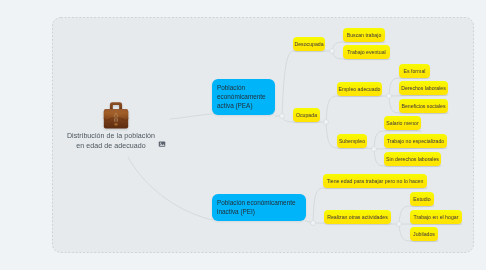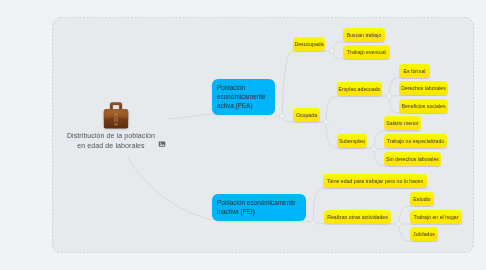--- a/index.html
+++ b/index.html
@@ -104,21 +104,21 @@
       <g fill="#cfb791" opacity="0.42">
         <path d="M32 26c-3.3 3.2-5.5 6.9-5.5 10.2h1.9c0-2.5 1.7-5.5 3.6-7.6 1.9 2.1 3.6 5.1 3.6 7.6h1.9c0-3.3-2.2-7-5.5-10.2z"></path>
         <rect x="27.3" y="37" width="2.3" height="9.5" rx="1"></rect>
         <rect x="30.9" y="35" width="2.3" height="11.5" rx="1"></rect>
         <rect x="34.5" y="37" width="2.3" height="9.5" rx="1"></rect>
       </g>
     </svg>
   </div>
   <div id="root-label">
     <div>Distribución de la población</div>
-    <div>en edad de laborales</div>
+    <div>en edad de adecuado</div>
   </div>
   <div id="root-badge">
     <svg width="8" height="8" viewBox="0 0 16 16" aria-hidden="true">
       <rect x="1.5" y="3" width="13" height="10.5" rx="1.6" fill="#5b636e"></rect>
       <path d="M3 11.6l3.4-3.5 2.3 2.3 2.2-2.1 2.8 3.3z" fill="#f0f2f4"></path>
       <circle cx="5.2" cy="6.2" r="1.4" fill="#f0f2f4"></circle>
     </svg>
   </div>
 
   <div class="node bnode" style="left:192px;top:79px;width:63px;height:36px;">Población económicamente activa (PEA)</div>

